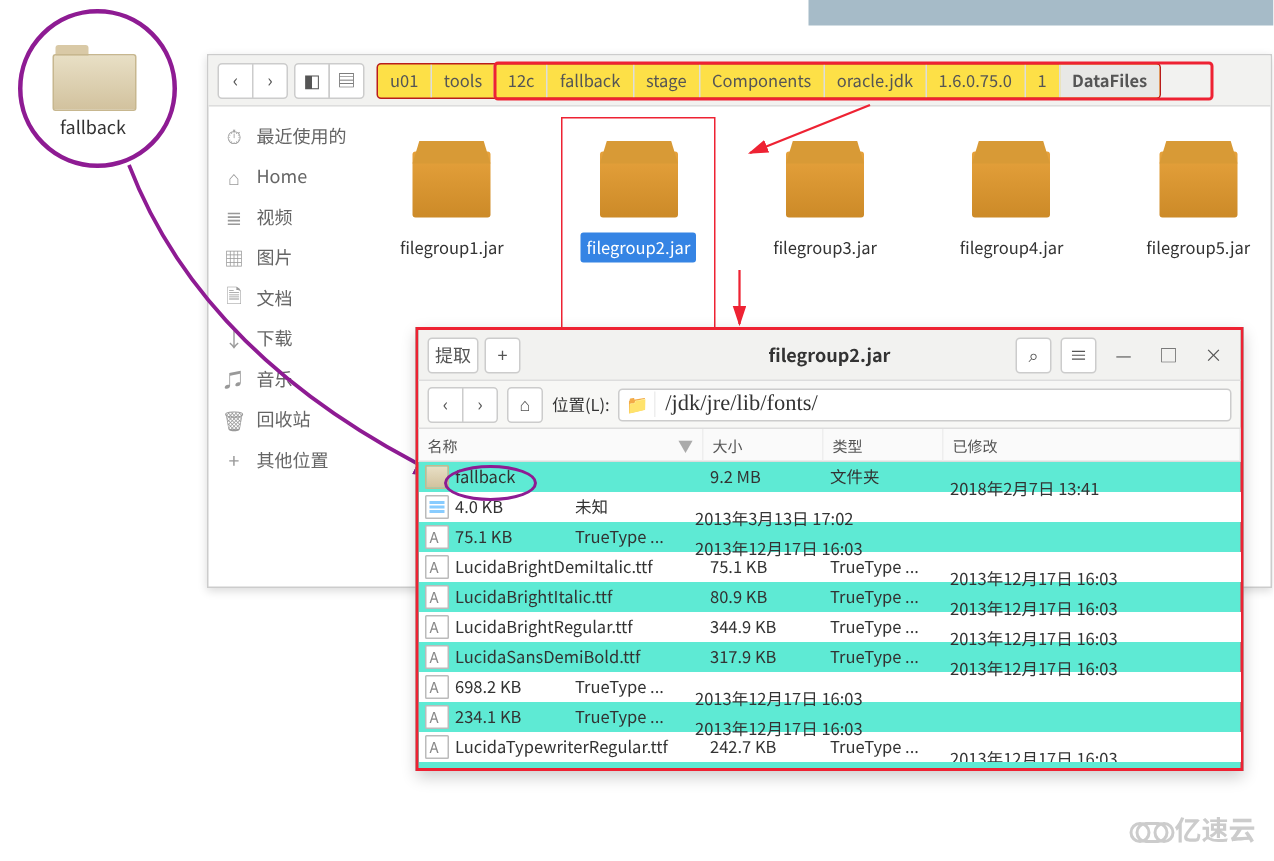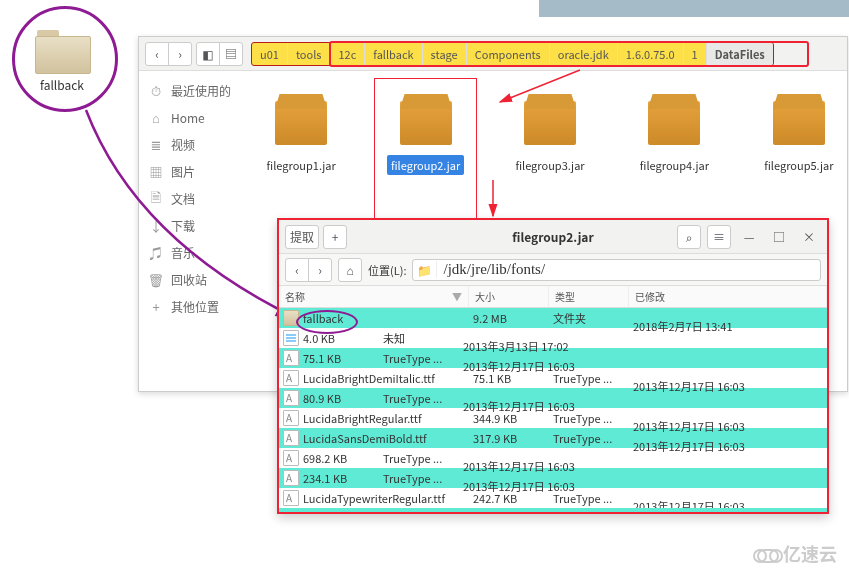--- a/index.html
+++ b/index.html
@@ -236,20 +236,21 @@
       </div>
       <div class="row">
         <span class="ico fto"></span>
         <span class="c-n">LucidaBrightDemiItalic.ttf</span>
         <span class="c-s">75.1 KB</span>
         <span class="c-t">TrueType ...</span>
         <span class="c-m">2013年12月17日 16:03</span>
       </div>
       <div class="row">
         <span class="ico fto"></span>
+        <span class="c-n">LucidaBrightItalic.ttf</span>
         <span class="c-s">80.9 KB</span>
         <span class="c-t">TrueType ...</span>
         <span class="c-m">2013年12月17日 16:03</span>
       </div>
       <div class="row">
         <span class="ico fto"></span>
         <span class="c-n">LucidaBrightRegular.ttf</span>
         <span class="c-s">344.9 KB</span>
         <span class="c-t">TrueType ...</span>
         <span class="c-m">2013年12月17日 16:03</span>

